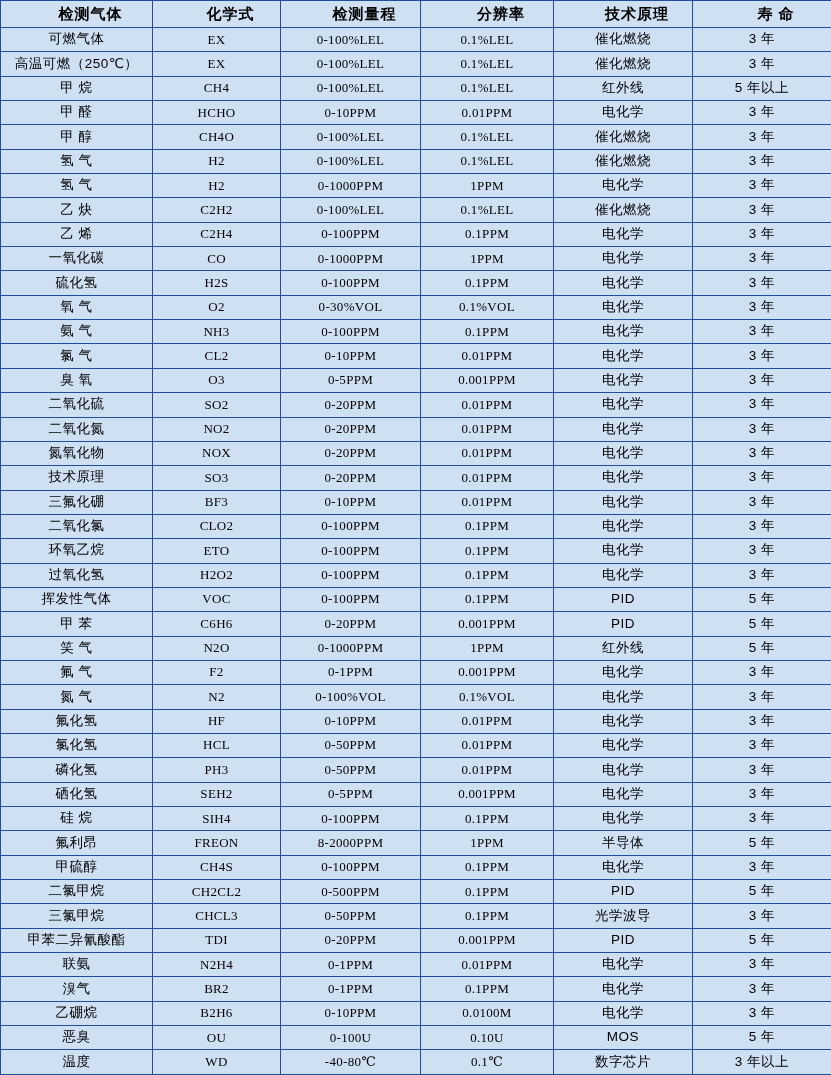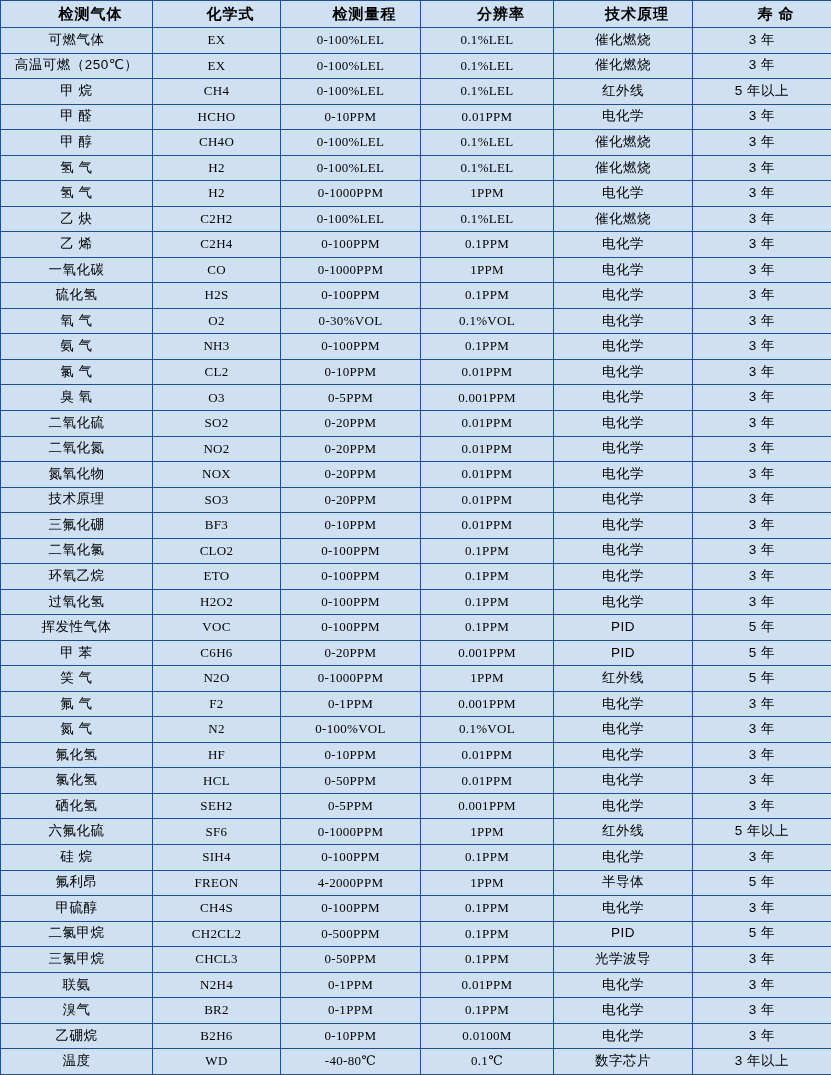--- a/index.html
+++ b/index.html
@@ -315,47 +315,47 @@
       </tr>
       <tr>
         <td class="cn">氯化氢</td>
         <td class="latin">HCL</td>
         <td class="latin">0-50PPM</td>
         <td class="latin">0.01PPM</td>
         <td class="cn">电化学</td>
         <td class="cn">3 年</td>
       </tr>
       <tr>
+        <td class="cn">磷化氢</td>
+        <td class="latin">PH3</td>
+        <td class="latin">0-50PPM</td>
+        <td class="latin">0.01PPM</td>
+        <td class="cn">电化学</td>
+        <td class="cn">3 年</td>
+      </tr>
+      <tr>
         <td class="cn">硒化氢</td>
         <td class="latin">SEH2</td>
         <td class="latin">0-5PPM</td>
         <td class="latin">0.001PPM</td>
         <td class="cn">电化学</td>
         <td class="cn">3 年</td>
       </tr>
       <tr>
-        <td class="cn">六氟化硫</td>
-        <td class="latin">SF6</td>
-        <td class="latin">0-1000PPM</td>
-        <td class="latin">1PPM</td>
-        <td class="cn">红外线</td>
-        <td class="cn">5 年以上</td>
-      </tr>
-      <tr>
         <td class="cn">硅 烷</td>
         <td class="latin">SIH4</td>
         <td class="latin">0-100PPM</td>
         <td class="latin">0.1PPM</td>
         <td class="cn">电化学</td>
         <td class="cn">3 年</td>
       </tr>
       <tr>
         <td class="cn">氟利昂</td>
         <td class="latin">FREON</td>
-        <td class="latin">4-2000PPM</td>
+        <td class="latin">8-2000PPM</td>
         <td class="latin">1PPM</td>
         <td class="cn">半导体</td>
         <td class="cn">5 年</td>
       </tr>
       <tr>
         <td class="cn">甲硫醇</td>
         <td class="latin">CH4S</td>
         <td class="latin">0-100PPM</td>
         <td class="latin">0.1PPM</td>
         <td class="cn">电化学</td>
@@ -369,20 +369,28 @@
         <td class="cn">PID</td>
         <td class="cn">5 年</td>
       </tr>
       <tr>
         <td class="cn">三氯甲烷</td>
         <td class="latin">CHCL3</td>
         <td class="latin">0-50PPM</td>
         <td class="latin">0.1PPM</td>
         <td class="cn">光学波导</td>
         <td class="cn">3 年</td>
+      </tr>
+      <tr>
+        <td class="cn">甲苯二异氰酸酯</td>
+        <td class="latin">TDI</td>
+        <td class="latin">0-20PPM</td>
+        <td class="latin">0.001PPM</td>
+        <td class="cn">PID</td>
+        <td class="cn">5 年</td>
       </tr>
       <tr>
         <td class="cn">联氨</td>
         <td class="latin">N2H4</td>
         <td class="latin">0-1PPM</td>
         <td class="latin">0.01PPM</td>
         <td class="cn">电化学</td>
         <td class="cn">3 年</td>
       </tr>
       <tr>
@@ -393,20 +401,28 @@
         <td class="cn">电化学</td>
         <td class="cn">3 年</td>
       </tr>
       <tr>
         <td class="cn">乙硼烷</td>
         <td class="latin">B2H6</td>
         <td class="latin">0-10PPM</td>
         <td class="latin">0.0100M</td>
         <td class="cn">电化学</td>
         <td class="cn">3 年</td>
+      </tr>
+      <tr>
+        <td class="cn">恶臭</td>
+        <td class="latin">OU</td>
+        <td class="latin">0-100U</td>
+        <td class="latin">0.10U</td>
+        <td class="cn">MOS</td>
+        <td class="cn">5 年</td>
       </tr>
       <tr>
         <td class="cn">温度</td>
         <td class="latin">WD</td>
         <td class="latin">-40-80℃</td>
         <td class="latin">0.1℃</td>
         <td class="cn">数字芯片</td>
         <td class="cn">3 年以上</td>
       </tr>
     </tbody>

